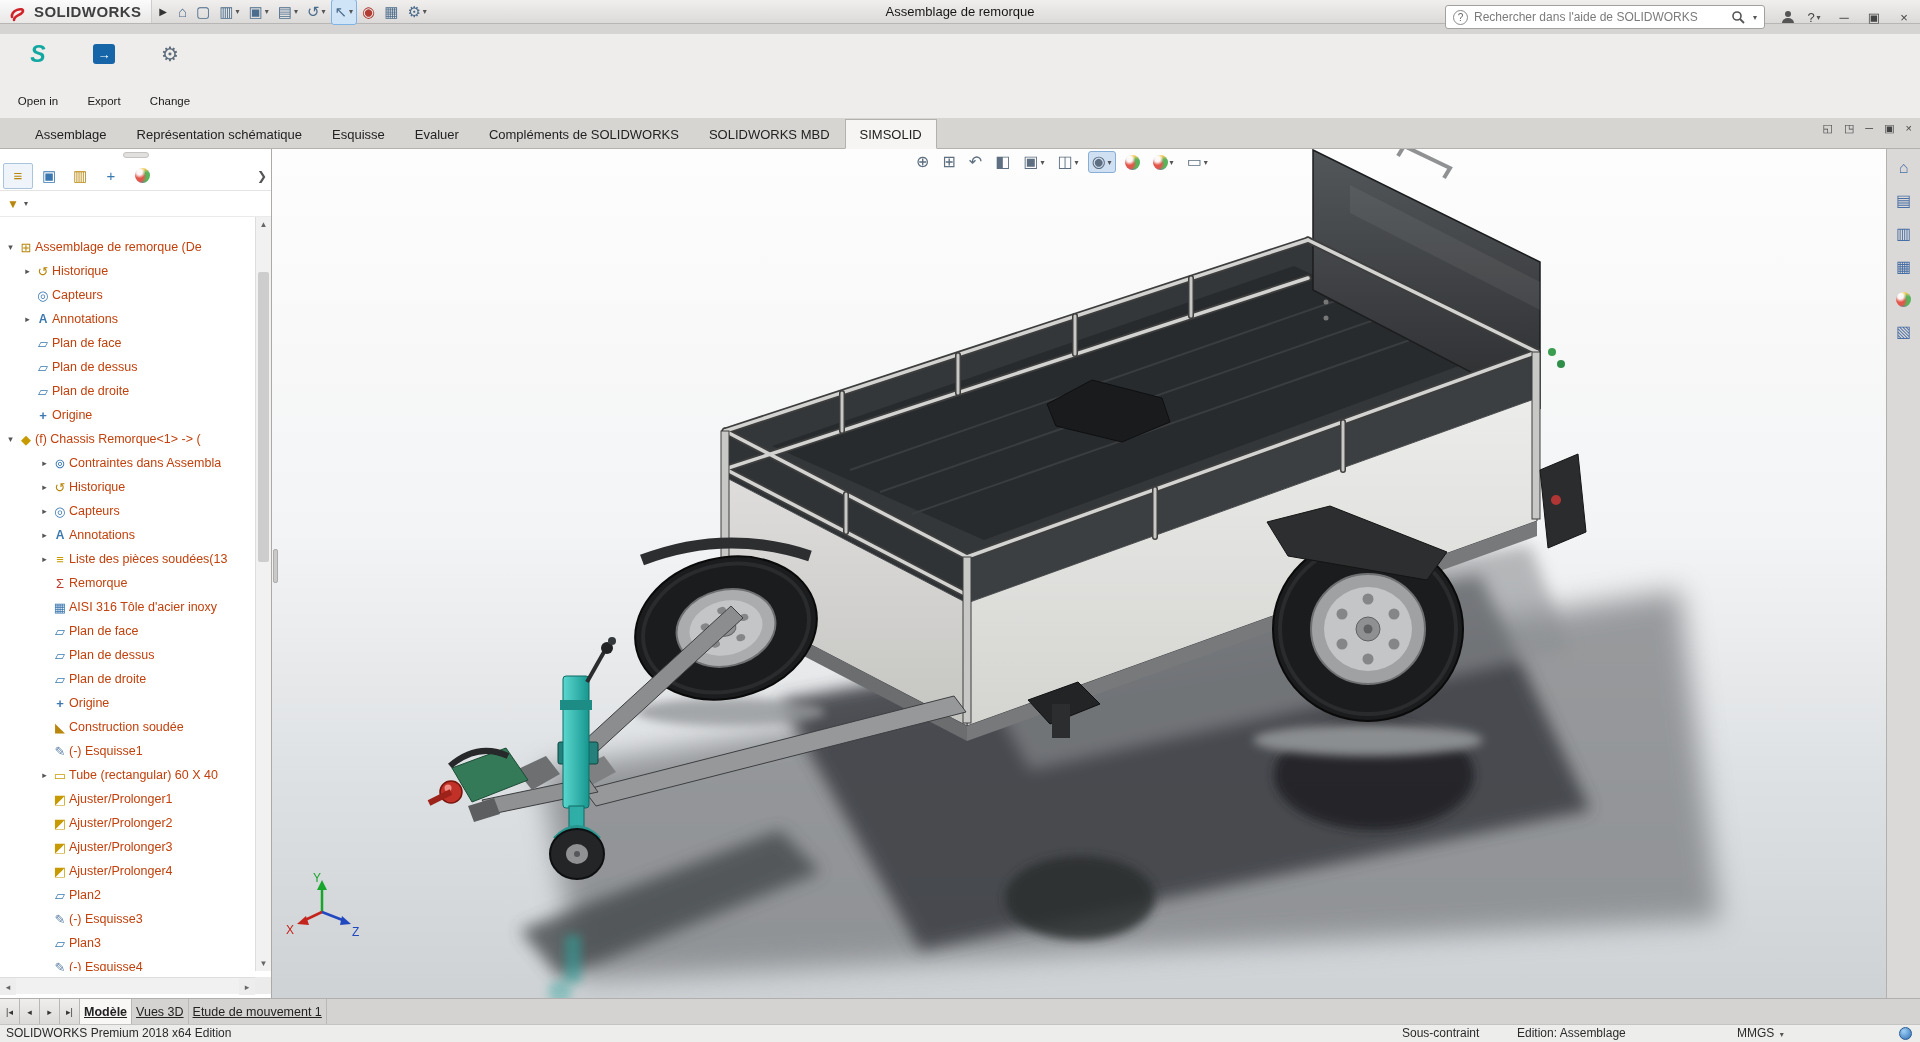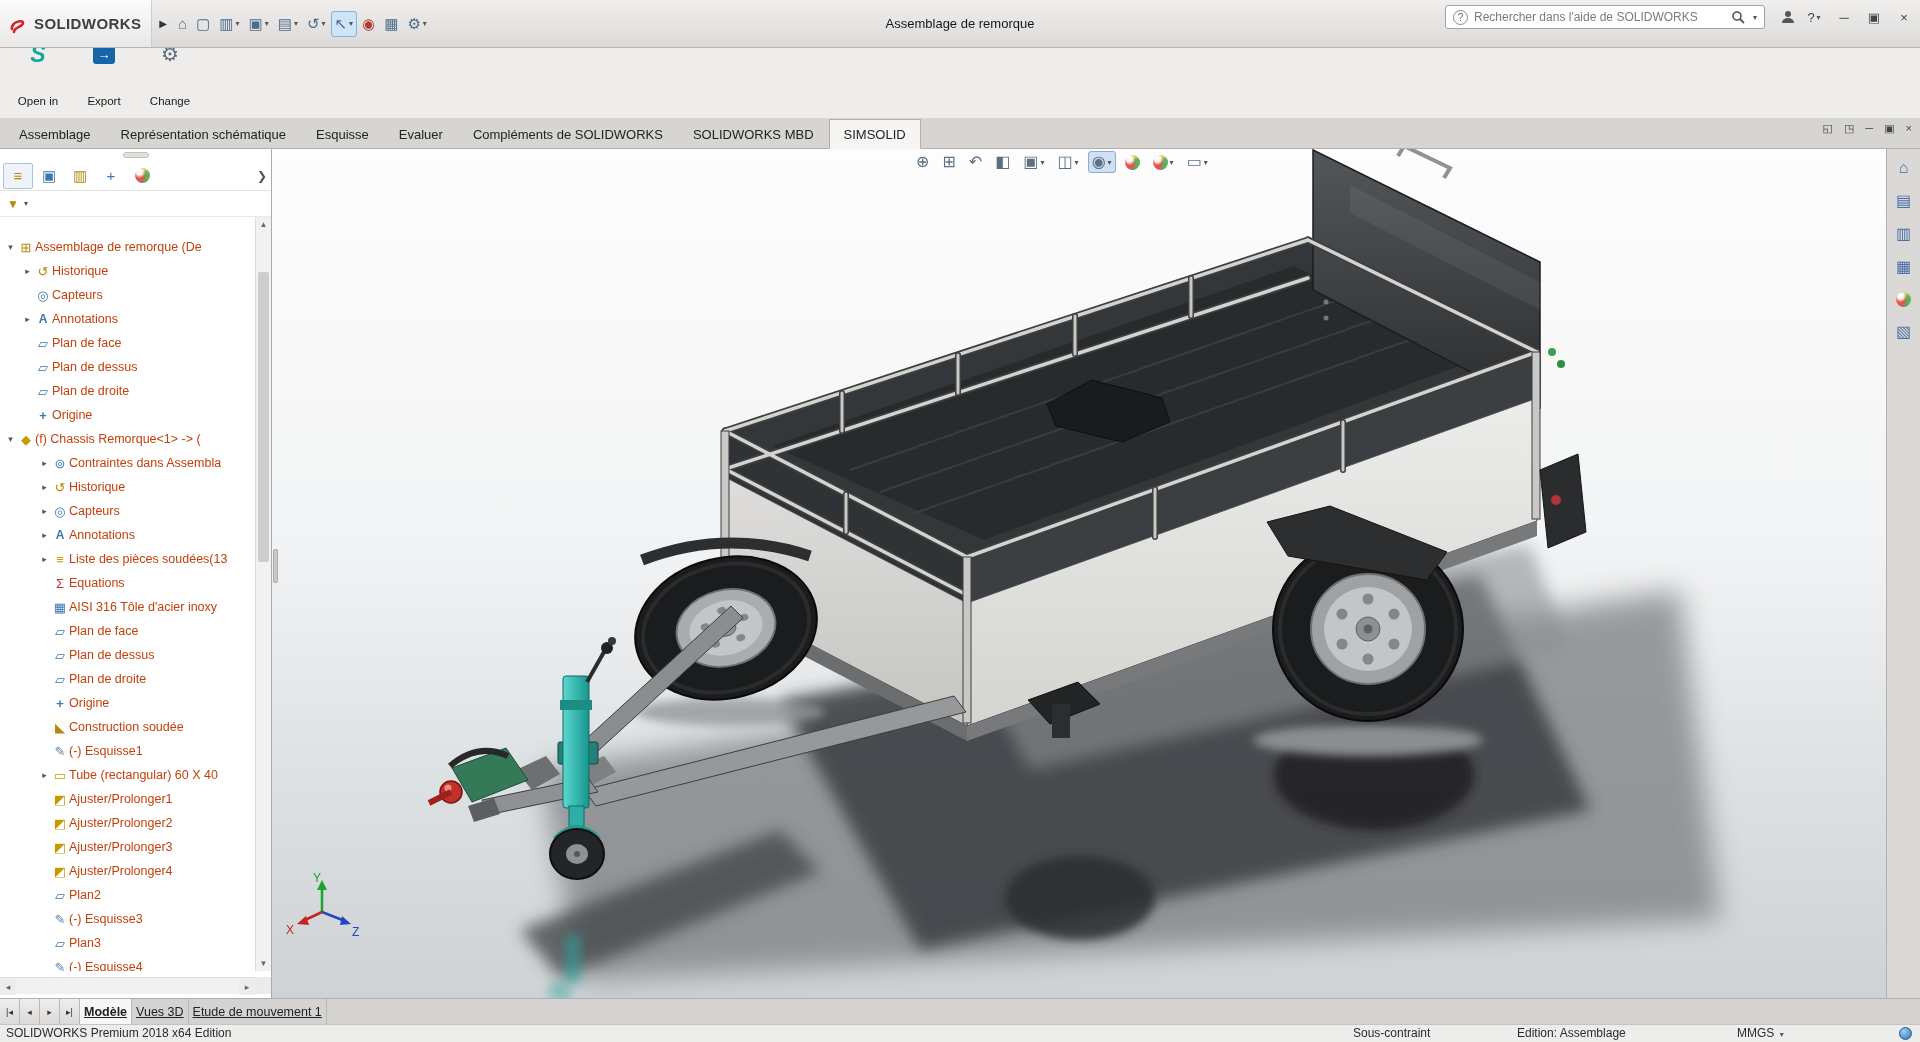--- a/index.html
+++ b/index.html
@@ -1,20 +1,20 @@
 <!DOCTYPE html>
 <html><head>
 <meta charset="utf-8">
 <style>
   html,body{margin:0;padding:0;width:1920px;height:1042px;overflow:hidden;
     font-family:"Liberation Sans",sans-serif;background:#d6d4d2;position:relative;}
   *{box-sizing:border-box;}
 
   
-  .titlebar{position:absolute;top:0;left:0;right:0;height:48px;
+  .titlebar{position:absolute;top:0;left:0;right:0;height:24px;
     background:linear-gradient(#f0efee,#dcdad8);border-bottom:1px solid #b8b6b4;
     display:flex;align-items:center;z-index:20;}
   .logo{display:flex;align-items:center;gap:6px;height:100%;padding:0 10px 0 8px;
     background:linear-gradient(#fbfbfb,#e9e8e7);border-right:1px solid #cfcdcb;}
   .brand{font-weight:bold;font-size:15px;color:#3f3f3f;letter-spacing:.4px;}
   .menu-arrow{font-size:10px;color:#333;margin:0 7px;}
   .tb-icons{display:flex;align-items:center;gap:1px;}
   .tbi{display:flex;align-items:center;height:26px;padding:0 3px;border-radius:3px;border:1px solid transparent;}
   .tbi .g{font-size:15px;color:#4b6c8c;line-height:1;}
   .tbi.active{background:#cfe4f7;border-color:#7fb2e5;}
@@ -35,21 +35,21 @@
   .rbtn{width:64px;padding:3px 0 2px;display:flex;flex-direction:column;align-items:center;gap:2px;border-radius:3px;}
   .rbtn .ric{height:28px;display:flex;align-items:center;justify-content:center;}
   .rlabel{font-size:11.5px;line-height:1.2;color:#1a1a1a;text-align:center;margin-top:25px;}
   .ssl{font-weight:bold;font-style:italic;font-size:23px;color:#12a7a0;}
   .exp{width:22px;height:20px;background:#1565a8;border-radius:3px;color:#fff;display:flex;
     align-items:center;justify-content:center;font-size:13px;}
   .gearic{font-size:20px;color:#5f6e7d;}
 
   
   .cmtabs{position:absolute;top:118px;left:0;right:0;height:31px;background:#d7d5d2;
-    border-bottom:1px solid #b3b1ae;display:flex;align-items:flex-end;padding-left:4px;}
+    border-bottom:1px solid #b3b1ae;display:flex;align-items:flex-end;padding-left:20px;}
   .cmtab{height:30px;line-height:29px;padding:0 14px;font-size:13px;color:#222;
     border:1px solid transparent;margin-bottom:-1px;}
   .cmtab.active{background:#f6f5f3;border-color:#b3b1ae;border-bottom-color:#f6f5f3;}
   .docwin{position:absolute;right:8px;top:122px;display:flex;gap:11px;color:#444;font-size:11px;z-index:21;}
   .docwin span{cursor:default;}
 
   
   .panel{position:absolute;left:0;top:149px;width:272px;height:849px;background:#fff;
     border-right:1px solid #acaaa8;z-index:10;}
   .grip{height:12px;position:relative;}
@@ -326,21 +326,21 @@
         <span class="tlabel">Annotations</span>
       </div>
       <div class="trow" style="padding-left: 38px;">
         <span class="tarrow">▸</span>
         <span class="ticon" style="color: rgb(199, 154, 0);">≡</span>
         <span class="tlabel">Liste des pièces soudées(13</span>
       </div>
       <div class="trow" style="padding-left: 38px;">
         <span class="tarrow"></span>
         <span class="ticon" style="color: rgb(192, 57, 43);">Σ</span>
-        <span class="tlabel">Equations</span>
+        <span class="tlabel">Remorque</span>
       </div>
       <div class="trow" style="padding-left: 38px;">
         <span class="tarrow"></span>
         <span class="ticon" style="color: rgb(59, 120, 176);">▦</span>
         <span class="tlabel">AISI 316 Tôle d'acier inoxy</span>
       </div>
       <div class="trow" style="padding-left: 38px;">
         <span class="tarrow"></span>
         <span class="ticon" style="color: rgb(59, 120, 176);">▱</span>
         <span class="tlabel">Plan de face</span>
@@ -691,20 +691,20 @@
     <span class="mnav">◂</span>
     <span class="mnav">▸</span>
     <span class="mnav">▸|</span>
     <span class="mtab active">Modèle</span>
     <span class="mtab">Vues 3D</span>
     <span class="mtab">Etude de mouvement 1</span>
   </div>
 
 <div class="statusbar">
   <span class="lft">SOLIDWORKS Premium 2018 x64 Edition</span>
-  <span class="st" style="left:1353px">Sous-contraint</span>
+  <span class="st" style="left:1402px">Sous-contraint</span>
   <span class="st" style="left:1517px">Edition: Assemblage</span>
   <span class="st" style="left:1737px">
     <span>MMGS</span>
     <span class="caret">▾</span>
   </span>
   <span class="globe"></span>
 </div>
 
 </body></html>

